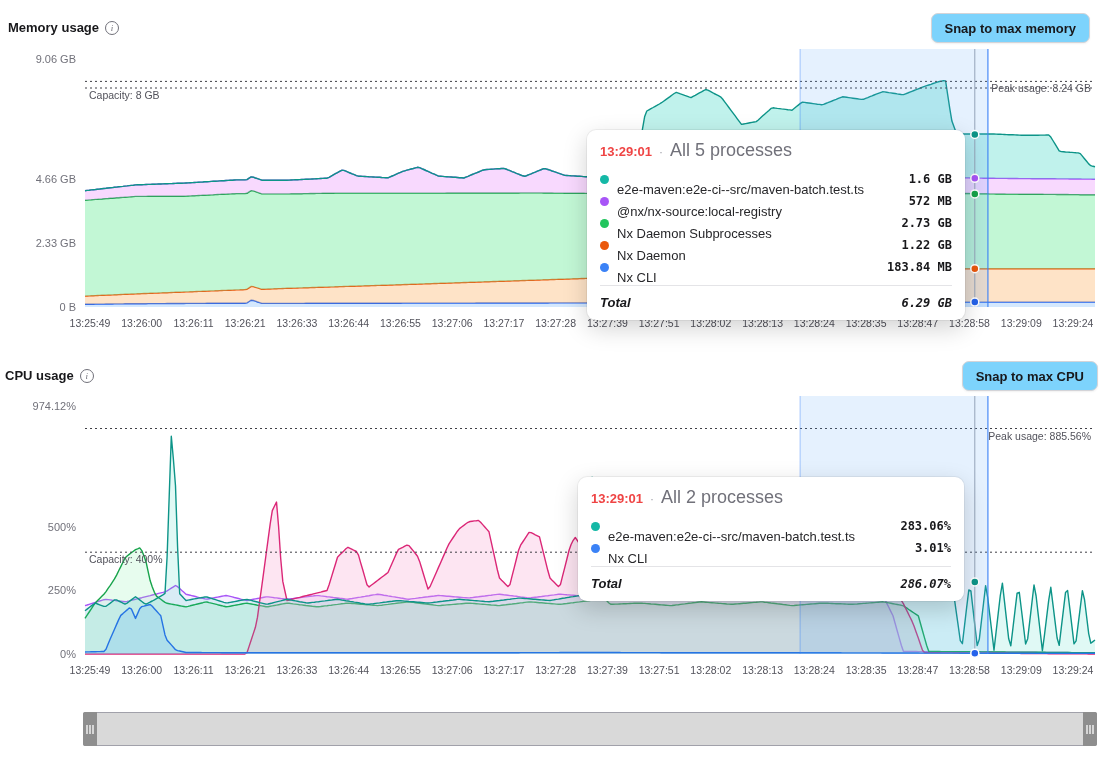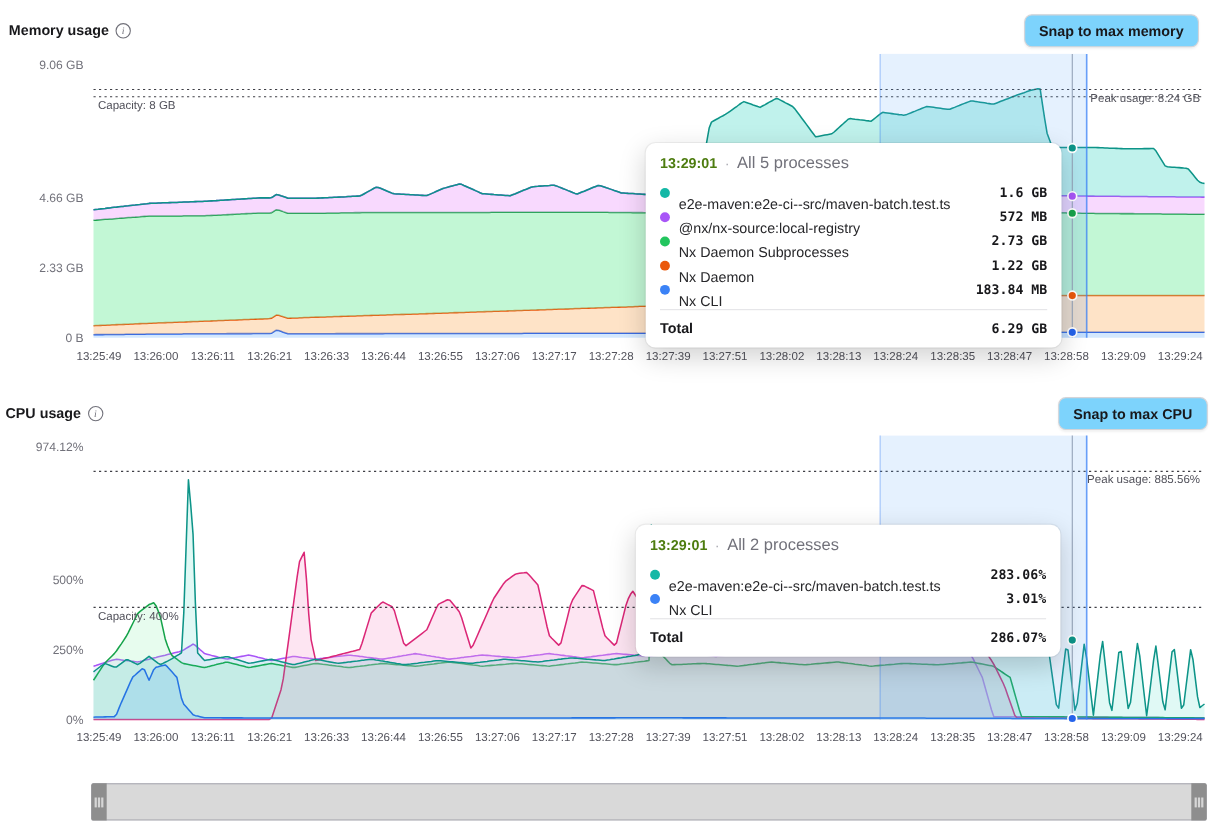--- a/index.html
+++ b/index.html
@@ -17,28 +17,28 @@
     border:1px solid #d4d4d8; border-radius:7px; font-size:13px; font-weight:600;
     color:#18181b; box-shadow:0 1px 2px rgba(0,0,0,0.06); cursor:pointer;
     font-family:"Liberation Sans", sans-serif; }
 
   svg.chart { position:absolute; left:0; width:1118px; font-family:"Liberation Sans", sans-serif; }
 
   .tooltip { position:absolute; background:#fff; border-radius:9px; z-index:5;
     box-shadow:0 0 0 1px rgba(0,0,0,0.05), 0 8px 24px rgba(0,0,0,0.18);
     padding:10px 13px; }
   .tt-header { display:flex; align-items:baseline; gap:7px; margin-bottom:7px; }
-  .tt-time { font-size:13px; font-weight:700; color:#4d7c0f; }
+  .tt-time { font-size:13px; font-weight:700; color:#ef4444; }
   .tt-sep { font-size:12px; color:#a1a1aa; }
-  .tt-sub { font-size:15px; color:#71717a; }
+  .tt-sub { font-size:18px; color:#71717a; }
   .tt-row { display:flex; align-items:center; gap:8px; height:22px; }
   .tt-dot { width:9px; height:9px; border-radius:50%; flex:none; background:#ccc; }
   .tt-name { font-size:13px; color:#27272a; flex:1 1 auto; white-space:nowrap;margin-top:20px; }
   .tt-val { font-family:"DejaVu Sans Mono", monospace; font-size:12px; font-weight:700; color:#18181b; white-space:nowrap; }
-  .tt-total { display:flex; align-items:center; border-top:1px solid #e4e4e7; margin-top:7px; padding-top:9px; }
+  .tt-total { display:flex; align-items:center; border-top:1px solid #e4e4e7; margin-top:7px; padding-top:9px;font-style:italic; }
   .tt-total-label { font-size:13px; font-weight:700; color:#18181b; flex:1 1 auto; }
 
   .scrollbar { position:absolute; left:83px; top:712px; width:1014px; height:34px;
     background:#d9d9d9; border:1px solid #a1a1aa; border-radius:2px; }
   .sb-handle { position:absolute; top:-1px; width:14px; height:34px; background:#8e8e8e;
     display:flex; align-items:center; justify-content:center; cursor:ew-resize; }
   .sb-handle.left  { left:-1px; border-radius:2px 0 0 2px; }
   .sb-handle.right { right:-1px; border-radius:0 2px 2px 0; }
   .sb-grip { width:2px; height:9px; background:#d6d6d6; box-shadow:-3px 0 0 #d6d6d6, 3px 0 0 #d6d6d6; }
 </style>

